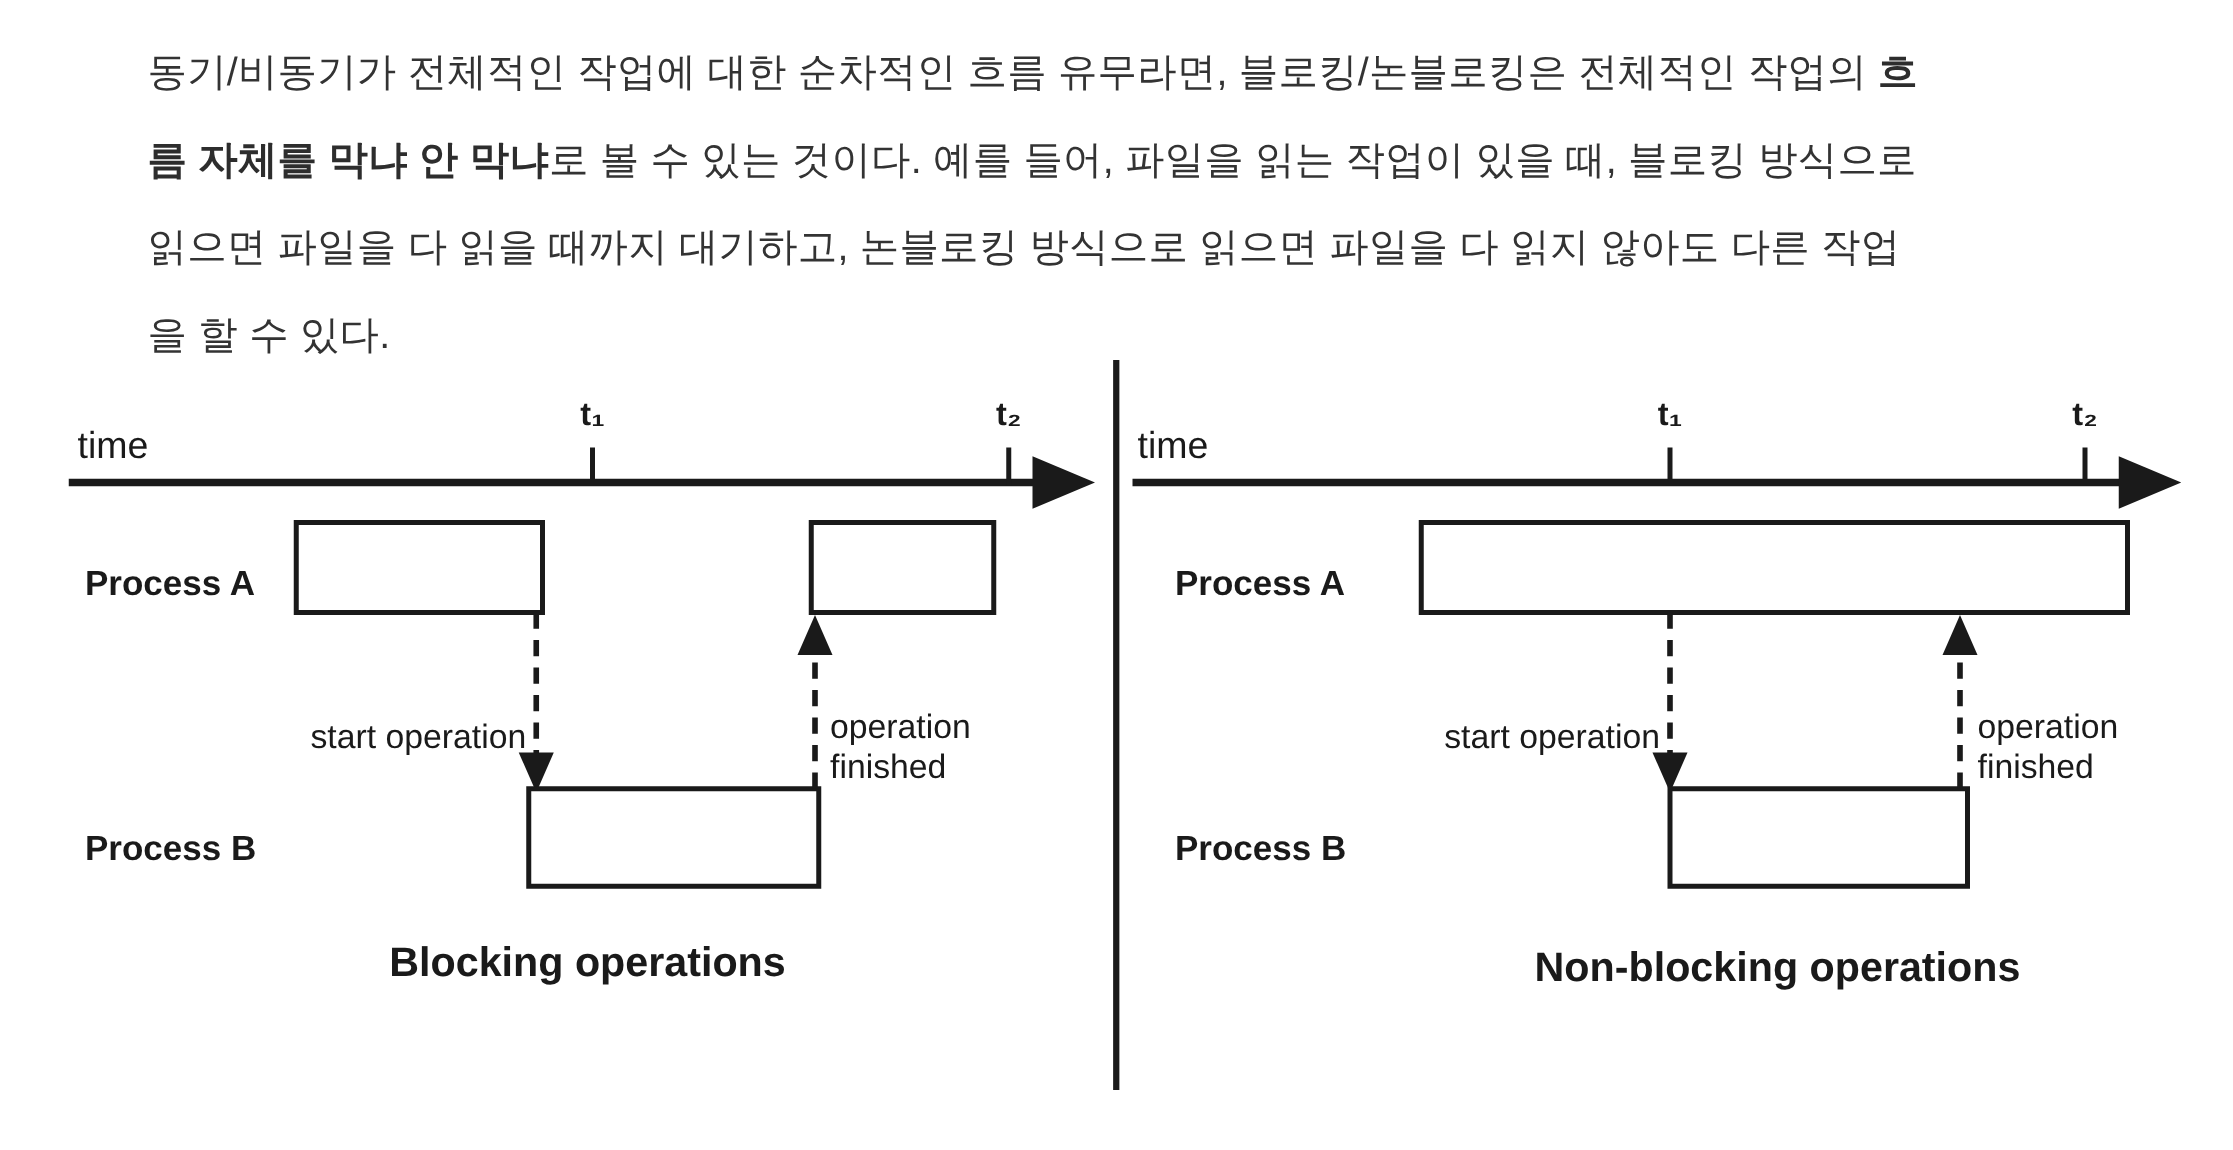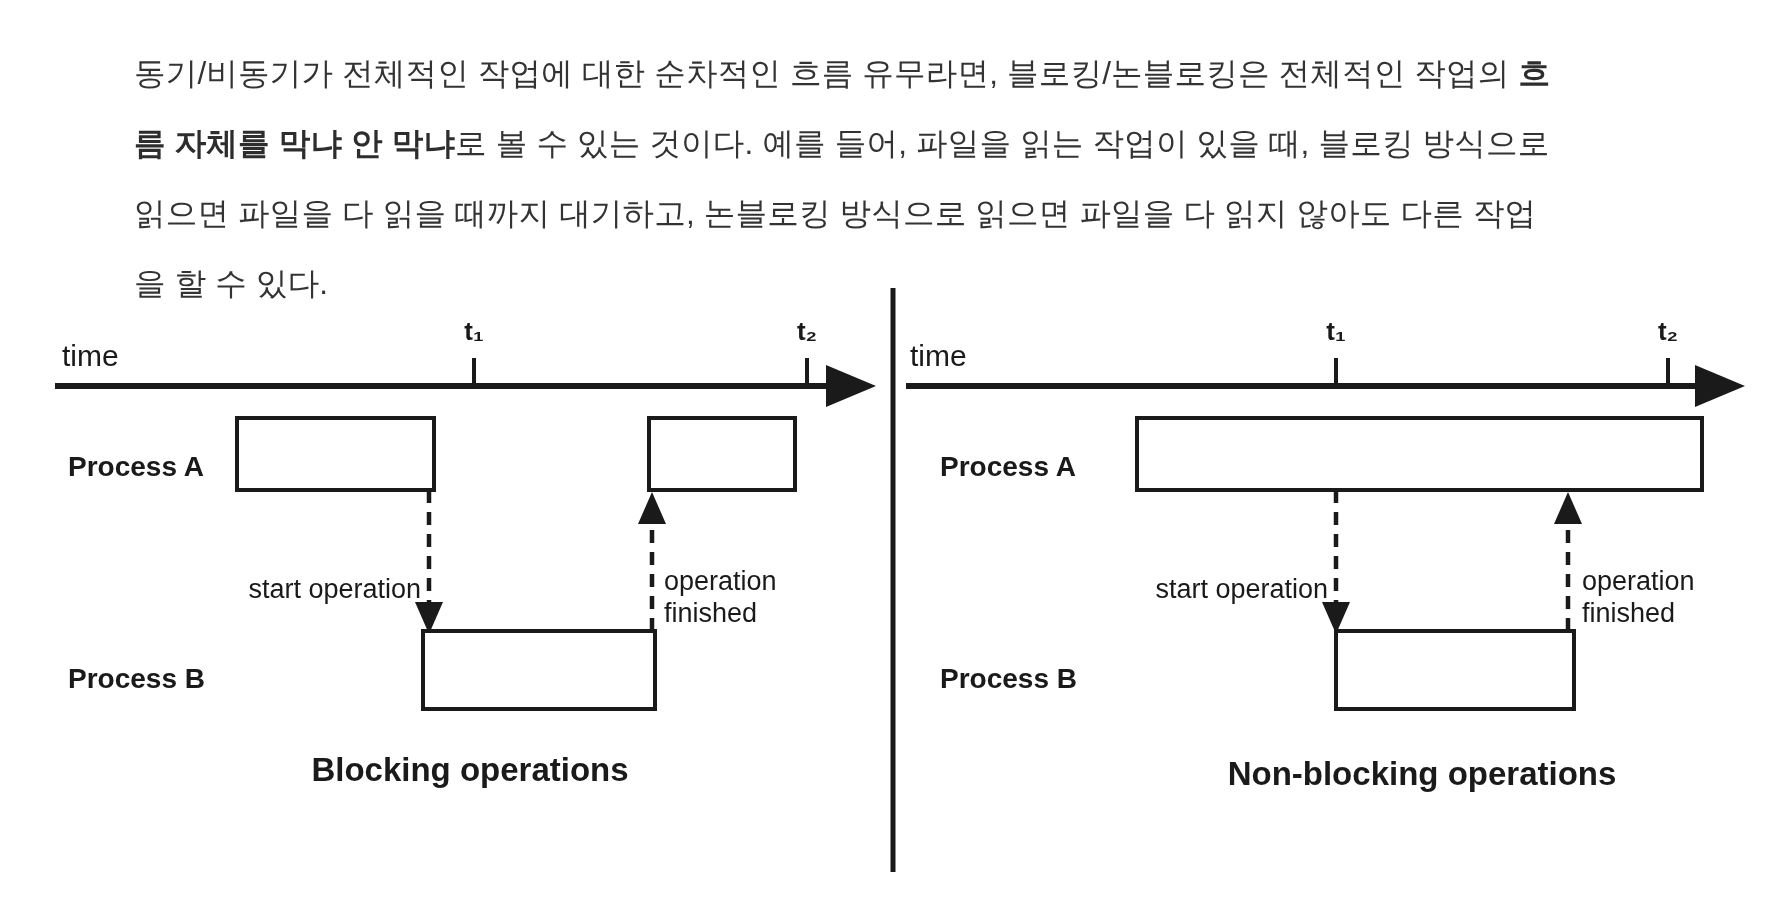--- a/index.html
+++ b/index.html
@@ -8,21 +8,21 @@
     background: #ffffff;
     overflow: hidden;
     font-family: "Liberation Sans", "DejaVu Sans", sans-serif;
   }
   .page { position: relative; width: 1786px; height: 920px; background:#ffffff; }
 
   .paragraph {
     position: absolute;
     left: 118px; top: 22px;
     width: 1432px;
-    margin: 16px;
+    margin: 0;
     font-size: 31.5px;
     line-height: 70px;
     color: #333333;
     letter-spacing: 0.2px;
     word-break: normal;
   }
   .paragraph strong { font-weight: 700; color: #2d2d2d; }
 
   .diagram {
     position: absolute;

